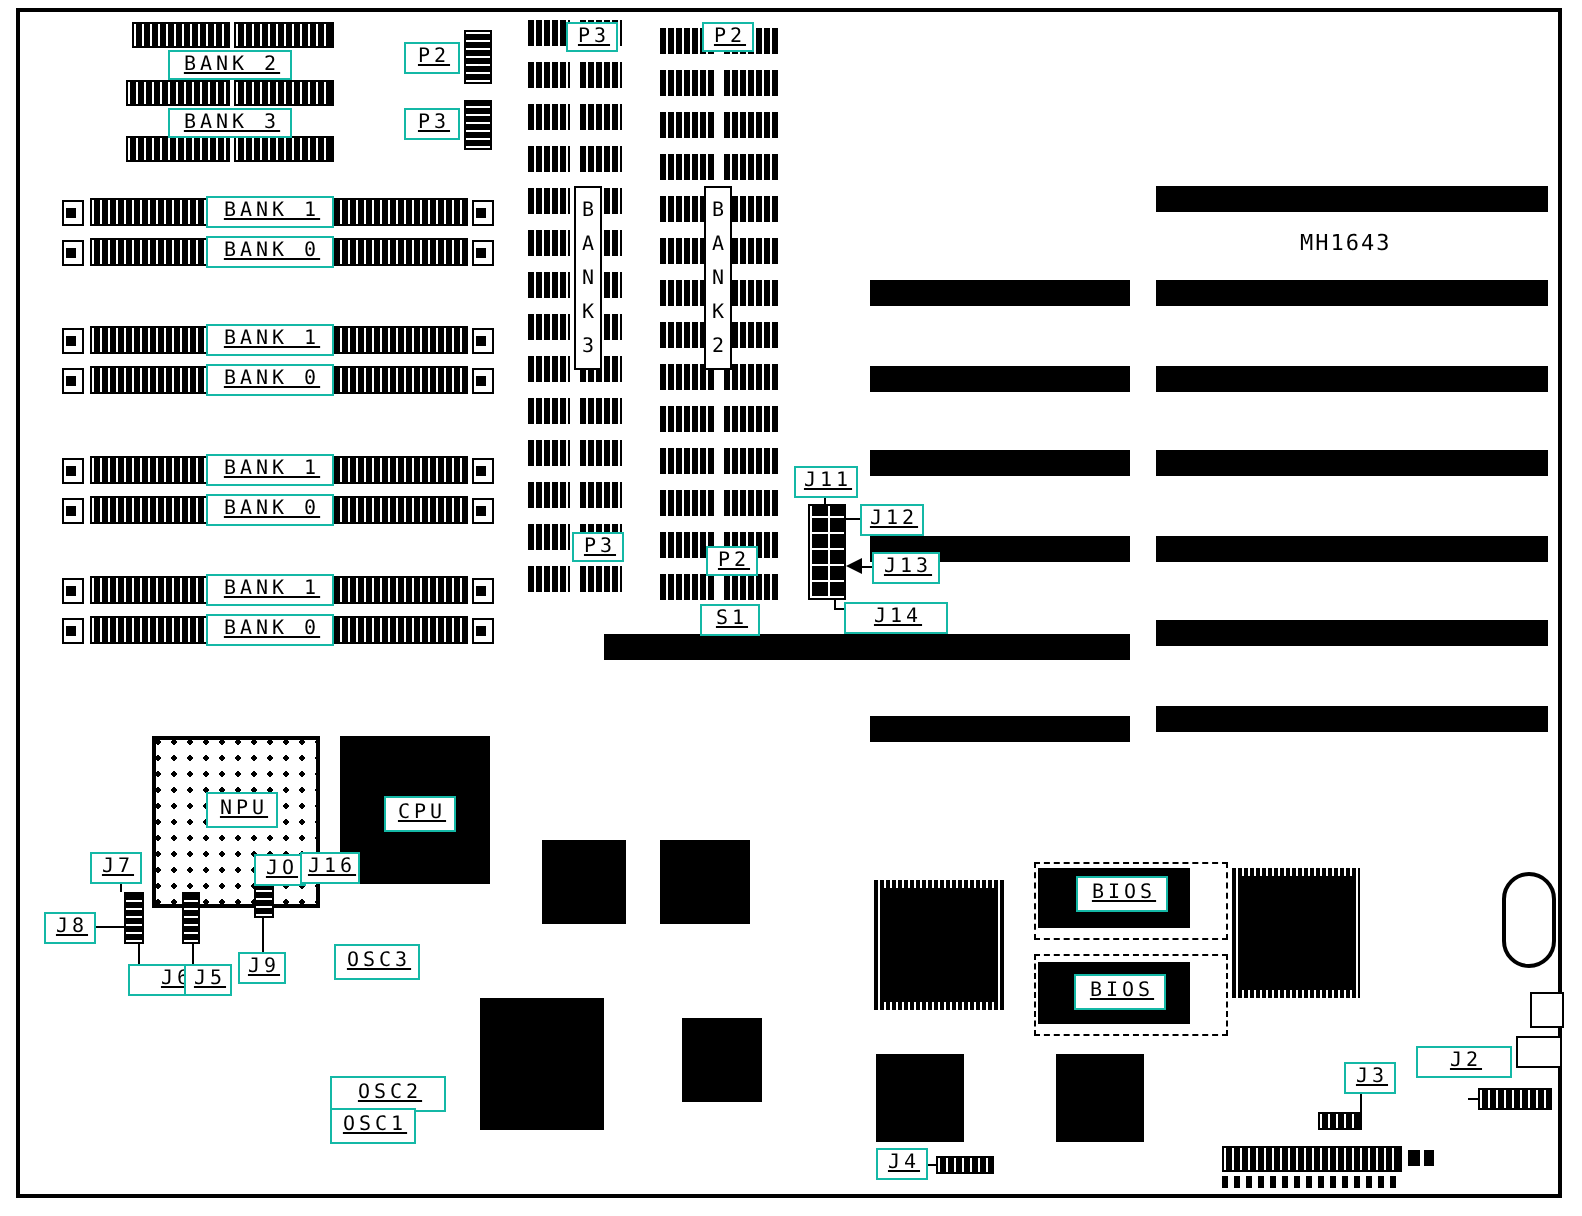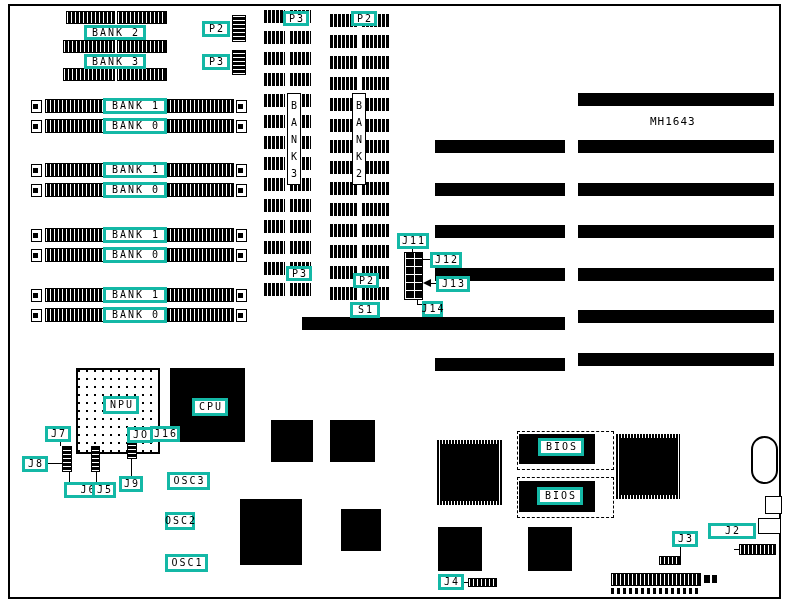--- a/index.html
+++ b/index.html
@@ -1,22 +1,22 @@
 <!DOCTYPE html>
 <html><head>
 <meta charset="utf-8">
 <style>
   html,body{margin:0;padding:0;background:#fff;}
   #canvas{position:relative;width:791px;height:608px;background:#fff;overflow:hidden;
           font-family:"DejaVu Sans Mono",monospace;}
   .abs{position:absolute;box-sizing:border-box;}
   .frame{border:2px solid #000;background:#fff;}
-  .lbl{position:absolute;box-sizing:border-box;background:#fff;border:3px solid #14b8a6;
+  .lbl{position:absolute;box-sizing:border-box;background:#fff;border:1px solid #14b8a6;
        font:10px/1 "DejaVu Sans Mono",monospace;letter-spacing:2px;display:flex;
-       align-items:center;justify-content:center;white-space:pre;z-index:6;padding-left:2px;}
+       align-items:center;justify-content:center;white-space:pre;z-index:6;padding-left:2px;text-decoration:underline;}
   .vlbl{position:absolute;box-sizing:border-box;background:#fff;border:1px solid #000;
         width:14px;font:10px/17px "DejaVu Sans Mono",monospace;text-align:center;
         word-break:break-all;overflow:hidden;z-index:6;padding-top:3px;}
   .dip{position:absolute;box-sizing:border-box;border:1px solid #000;
        background:repeating-linear-gradient(90deg,#fff 0 1px,#000 1px 4px);}
   .dipcol{position:absolute;
        background-image:repeating-linear-gradient(0deg,transparent 0 13px,#fff 13px 21px),
                         repeating-linear-gradient(90deg,#fff 0 1px,#000 1px 4px);}
   .vsip{position:absolute;box-sizing:border-box;border:1px solid #000;
        background:repeating-linear-gradient(0deg,#fff 0 1px,#000 1px 4px);}
@@ -159,21 +159,21 @@
   <div class="lbl" style="left:350px;top:302px;width:30px;height:16px;">S1</div>
 
   <div class="jgrid" style="left:404px;top:252px;width:19px;height:48px;"></div>
   <div class="lbl" style="left:397px;top:233px;width:32px;height:16px;">J11</div>
   <div class="line" style="left:412px;top:249px;width:1px;height:4px;"></div>
   <div class="lbl" style="left:430px;top:252px;width:32px;height:16px;">J12</div>
   <div class="line" style="left:423px;top:259px;width:8px;height:1px;"></div>
   <div class="lbl" style="left:436px;top:276px;width:34px;height:16px;">J13</div>
   <div class="tri" style="left:423px;top:279px;"></div>
   <div class="line" style="left:431px;top:283px;width:6px;height:1px;"></div>
-  <div class="lbl" style="left:422px;top:301px;width:21px;height:16px;">J14</div>
+  <div class="lbl" style="left:422px;top:301px;width:52px;height:16px;">J14</div>
   <div class="line" style="left:417px;top:299px;width:1px;height:6px;"></div>
   <div class="line" style="left:417px;top:304px;width:6px;height:1px;"></div>
 
   <div class="dots" style="left:76px;top:368px;width:84px;height:86px;"></div>
   <div class="lbl" style="left:103px;top:396px;width:36px;height:18px;">NPU</div>
   <div class="chip" style="left:170px;top:368px;width:75px;height:74px;"></div>
   <div class="lbl" style="left:192px;top:398px;width:36px;height:18px;">CPU</div>
 
   <div class="vsip" style="left:62px;top:446px;width:10px;height:26px;"></div>
   <div class="vsip" style="left:91px;top:446px;width:9px;height:26px;"></div>
@@ -186,21 +186,21 @@
   <div class="lbl" style="left:150px;top:426px;width:30px;height:16px;">J16</div>
   <div class="line" style="left:137px;top:453px;width:13px;height:1px;"></div>
   <div class="lbl" style="left:64px;top:482px;width:47px;height:16px;">J6</div>
   <div class="line" style="left:69px;top:472px;width:1px;height:10px;"></div>
   <div class="lbl" style="left:92px;top:482px;width:24px;height:16px;">J5</div>
   <div class="line" style="left:96px;top:472px;width:1px;height:10px;"></div>
   <div class="lbl" style="left:119px;top:476px;width:24px;height:16px;">J9</div>
   <div class="line" style="left:131px;top:459px;width:1px;height:17px;"></div>
 
   <div class="lbl" style="left:167px;top:472px;width:43px;height:18px;">OSC3</div>
-  <div class="lbl" style="left:165px;top:512px;width:30px;height:18px;">OSC2</div>
+  <div class="lbl" style="left:165px;top:538px;width:58px;height:18px;">OSC2</div>
   <div class="lbl" style="left:165px;top:554px;width:43px;height:18px;">OSC1</div>
 
   <div class="chip" style="left:271px;top:420px;width:42px;height:42px;"></div>
   <div class="chip" style="left:330px;top:420px;width:45px;height:42px;"></div>
   <div class="chip" style="left:240px;top:499px;width:62px;height:66px;"></div>
   <div class="chip" style="left:341px;top:509px;width:40px;height:42px;"></div>
   <div class="qfp" style="left:436px;top:440px;width:66px;height:65px;">
       <div class="core"></div>
     </div>
   <div class="qfp" style="left:615px;top:434px;width:65px;height:65px;">

